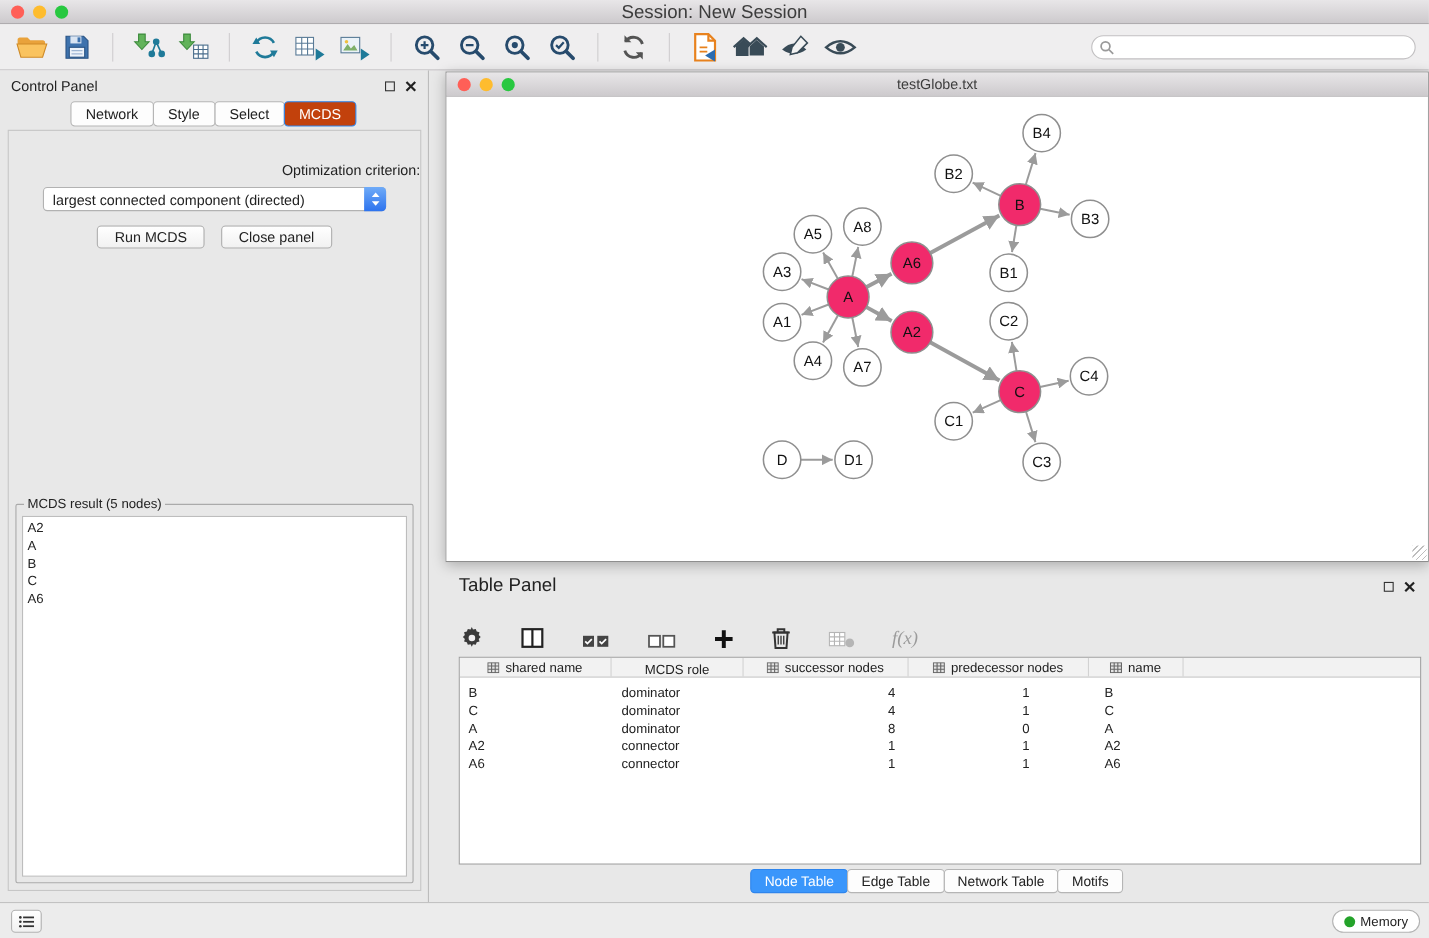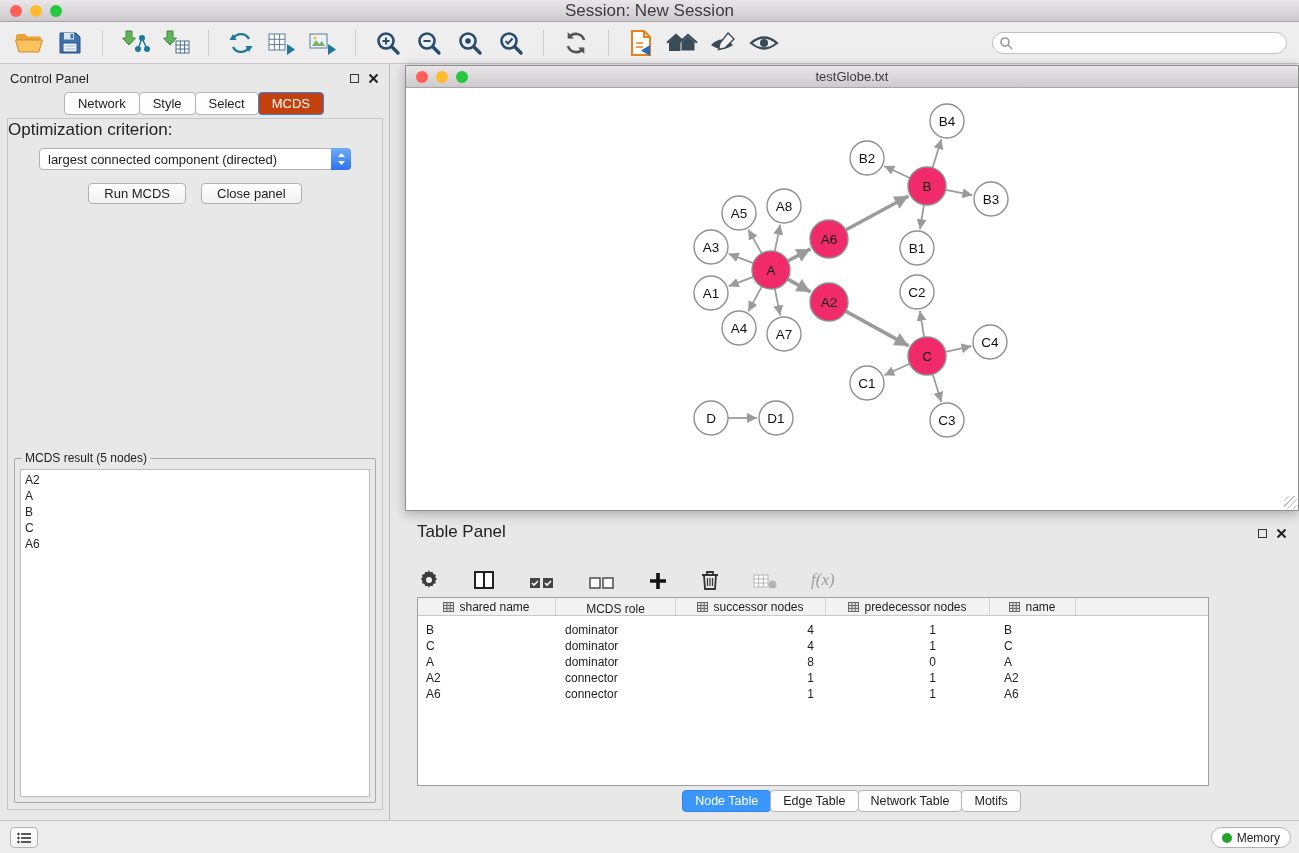--- a/index.html
+++ b/index.html
@@ -31,21 +31,21 @@
   
   .control-panel { position:absolute; top:64px; left:0; width:390px; bottom:33px;
     background:#e8e8e8; border-right:1px solid #bcbcbc; }
   .panel-header { height:28px; display:flex; align-items:center; padding:0 10px; font-size:13px;justify-content:space-between; }
   .win-icons { margin-left:auto; display:flex; gap:9px; align-items:center; }
   .cp-tabs { display:flex; justify-content:center; }
   .cp-tab { font-size:13px; padding:3px 13px; border:1px solid #b5b5b5; background:#fdfdfd;
     margin-left:-1px; border-radius:4px; color:#222; }
   .cp-tab.active { background:#c2410c; border-color:#2f85ec; color:#fff; }
   .cp-content { position:absolute; top:54px; left:7px; right:6px; bottom:10px; border:1px solid #c6c6c6; }
-  .opt-label { text-align:left; margin-top:1px; font-size:17px; }
+  .opt-label { text-align:right; margin-top:28px; font-size:13px; }
   .dropdown { width:312px; height:22px; margin:8px auto 0; background:#fff;
     border:1px solid #b2b2b2; border-radius:4px; display:flex; align-items:center; font-size:13px; }
   .dropdown-value { padding-left:8px; flex:1 1 auto; white-space:nowrap; overflow:hidden; }
   .dropdown-stepper { width:20px; height:22px; margin:-1px -1px -1px 0; border-radius:0 4px 4px 0;
     background:linear-gradient(#6fabf8,#2d73ee); display:flex; align-items:center; justify-content:center; }
   .cp-buttons { display:flex; justify-content:center; gap:15px; margin-top:13px; }
   .mac-btn { height:21px; padding:0 15px; font-size:13px; color:#222; font-family:"Liberation Sans",sans-serif;
     background:linear-gradient(#ffffff,#f1f1f1); border:1px solid #b0b0b0; border-radius:4px; }
   .result-box { position:absolute; left:6px; right:6px; top:332px; bottom:6px;
     border:1px solid #aaaaaa; border-radius:2px; padding:4px 5px 5px; font-size:12px; }
@@ -63,21 +63,21 @@
   .resize-corner { position:absolute; right:1px; bottom:1px; width:13px; height:13px;
     background:repeating-linear-gradient(135deg, transparent 0 3px, #bdbdbd 3px 4px); }
 
   
   .tp-header { position:absolute; left:405px; right:0; top:522px; height:22px;
     display:flex; padding:0 12px; font-size:17px; }
   .table-toolbar { position:absolute; left:419px; top:556px; height:34px;
     display:flex; align-items:flex-end; gap:34px; }
   .ttb { display:flex; align-items:center; justify-content:center; }
   .fx-label { font-family:"Liberation Serif", serif; font-style:italic; font-size:17px; color:#9b9b9b; }
-  .table-box { position:absolute; left:417px; top:597px; width:792px; height:189px;
+  .table-box { position:absolute; left:417px; top:597px; width:875px; height:189px;
     background:#fff; border:1px solid #9f9f9f; overflow:hidden; }
   .thead { display:flex; height:18px; background:#f2f2f2; border-bottom:1px solid #c9c9c9; align-items:center; }
   .hcell { display:flex; align-items:center; justify-content:center; gap:5px; font-size:12px; color:#222;
     height:100%; border-right:1px solid #d2d2d2; }
   .tbody { padding-top:6px; }
   .trow { display:flex; height:16px; align-items:center; font-size:12px; }
   .cell { flex:0 0 auto; overflow:hidden; white-space:nowrap; }
   .cell.c0 { width:138px; }
   .cell.c1 { width:120px;flex-direction:column; }
   .cell.c2 { width:150px; }

